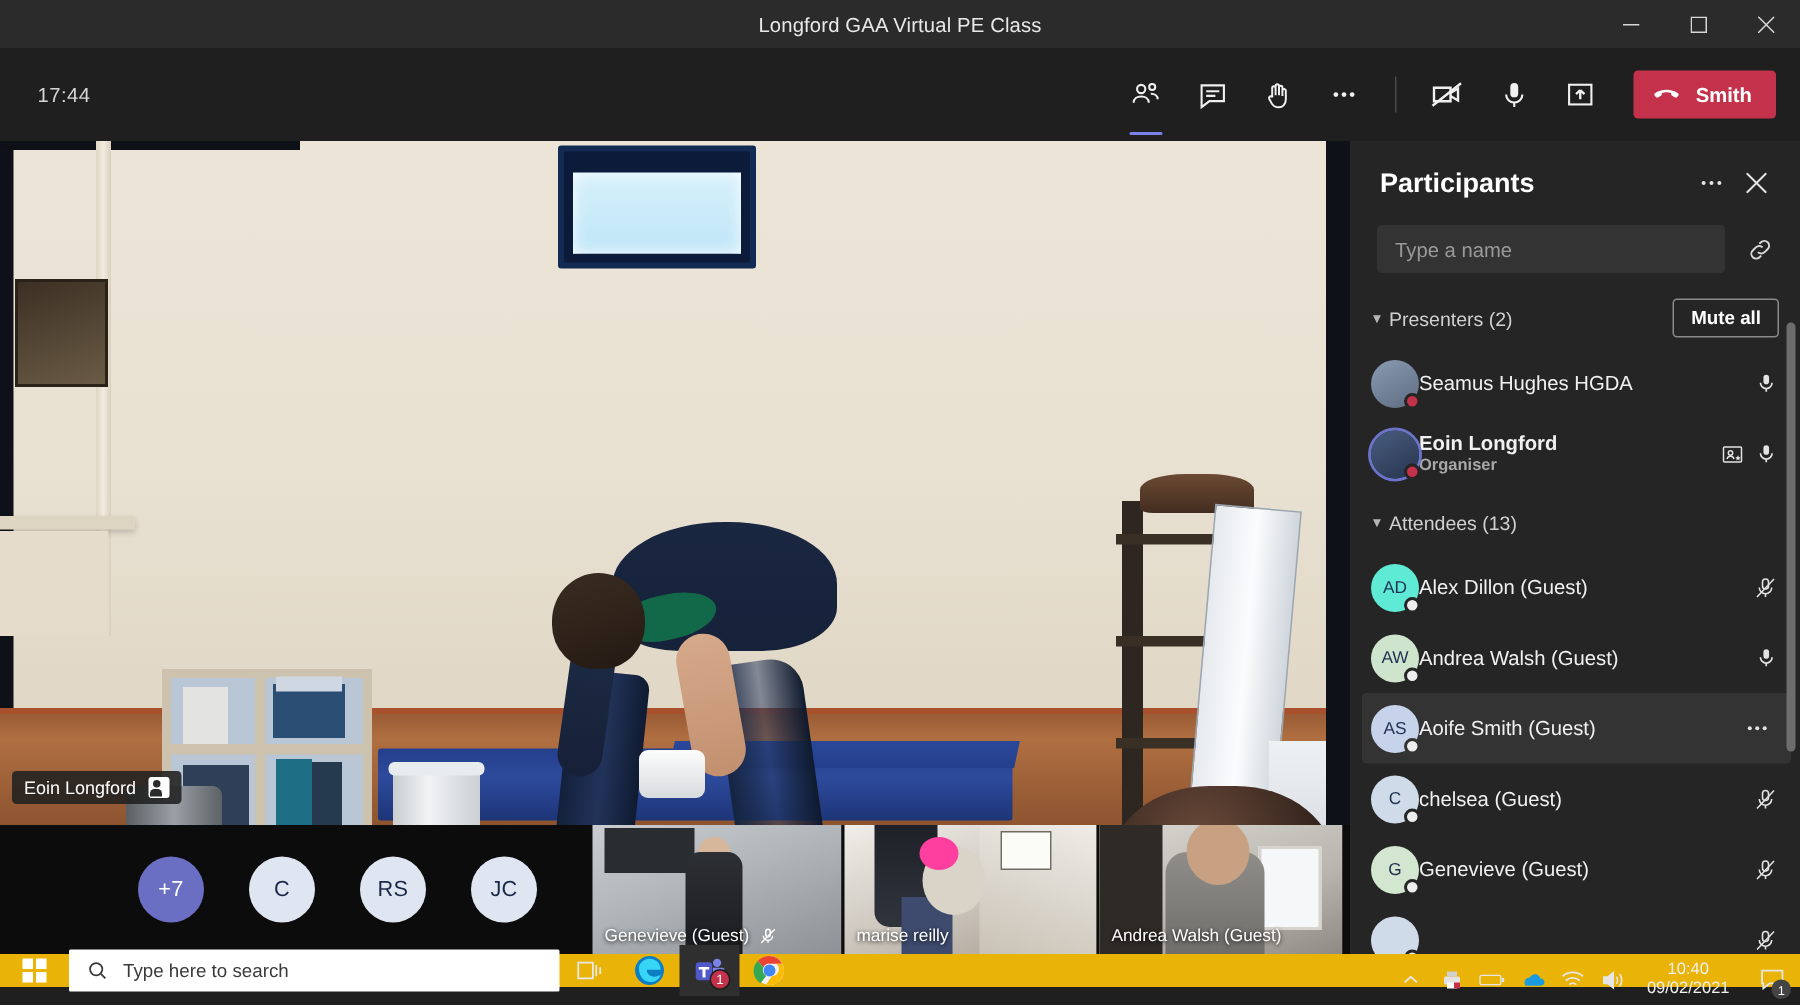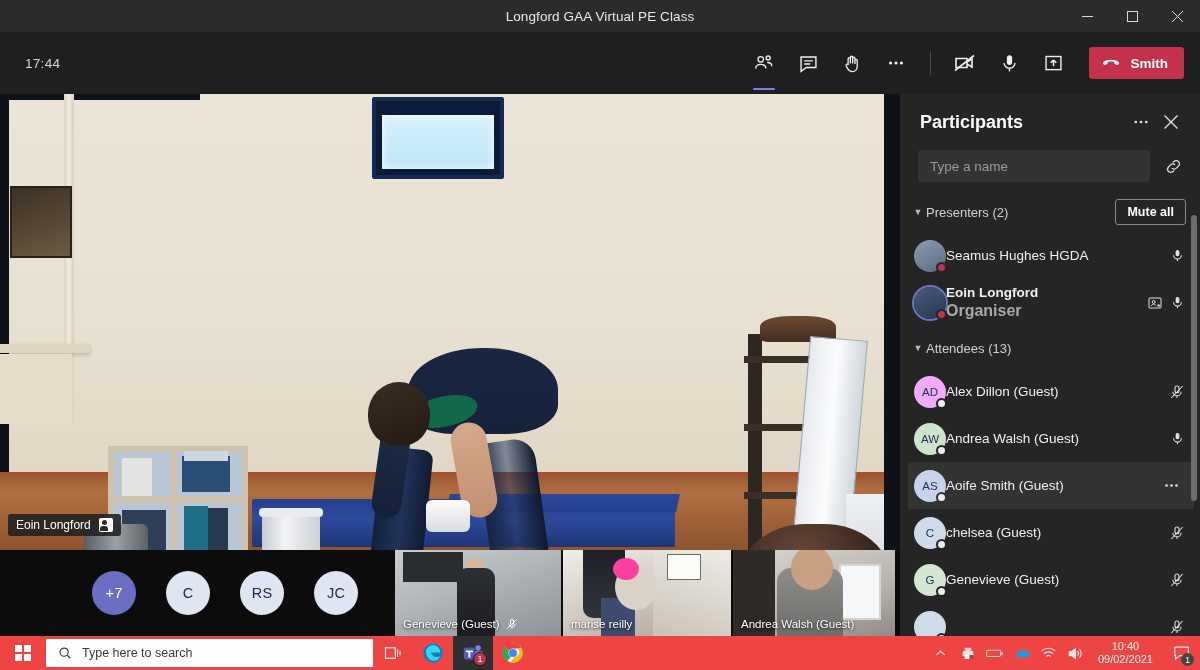--- a/index.html
+++ b/index.html
@@ -224,27 +224,27 @@
   .av {
     width:32px; height:32px; border-radius:50%; position:relative; flex:none;
     display:flex; align-items:center; justify-content:center; font-size:11.5px; color:#203355;
   }
   .av .pres { position:absolute; right:-1px; bottom:-1px; width:11px; height:11px; border-radius:50%;
     border:2px solid #252525; }
   .prow.selected .av .pres { border-color:#333333; }
   .pres.busy { background:#c4314b; }
   .pres.avail { background:#eeeeee; }
   .pname { color:#f0f0f0; font-size:13.5px; flex:1; line-height:1.15; }
-  .pname small { display:block; color:#a8a8a8; font-size:16px; margin-top:1px; }
+  .pname small { display:block; color:#a8a8a8; font-size:11px; margin-top:1px; }
   .pname.bold { font-weight:bold; }
   .row-ico { width:22px; display:flex; align-items:center; justify-content:center; color:#e2e2e2; }
   .scrollbar { position:absolute; right:3px; top:121px; width:6px; height:286px; background:#6d6d6d; border-radius:3px; }
 
   
-  .taskbar { position:absolute; left:0; top:636px; width:1200px; height:34px; background:#ef4444; display:flex; align-items:center; }
+  .taskbar { position:absolute; left:0; top:636px; width:1200px; height:22px; background:#eab308; display:flex; align-items:center; }
   .start { width:46px; height:34px; display:flex; align-items:center; justify-content:center; }
   .win-logo { width:16px; height:16px; display:grid; grid-template-columns:1fr 1fr; grid-template-rows:1fr 1fr; gap:2px; }
   .win-logo i { background:#fff; display:block; }
   .tb-search {
     width:327px; height:28px; background:#fff; display:flex; align-items:center; gap:10px;
     padding-left:12px; color:#3a3a3a; font-size:12.5px; border-radius:1px;
   }
   .tb-ico { width:40px; height:34px; display:flex; align-items:center; justify-content:center; position:relative; }
   .tb-ico.teams { background:#2f2f2f; }
   .tb-badge {
@@ -535,21 +535,21 @@
         </svg>
       </div>
     </div>
 
     <div class="group-row" style="margin-top:2px">
       <span class="chev">▼</span>
       <span class="group-label">Attendees (13)</span>
     </div>
 
     <div class="prow">
-      <div class="av" style="background:#f0abfc">
+      <div class="av" style="background:#5eead4">
         <span>AD</span>
         <div class="pres avail"></div>
       </div>
       <span class="pname">Alex Dillon (Guest)</span>
       <div class="row-ico">
         <svg width="16" height="16" viewBox="0 0 24 24" fill="none" stroke="currentColor" stroke-width="1.6">
           <rect x="9" y="3" width="6" height="10" rx="3"></rect>
             <path d="M5.8 11.5a6.2 6.2 0 0 0 12.4 0"></path>
             <path d="M12 17.6V21"></path>
             <path d="M3.5 21L20.5 3"></path>

